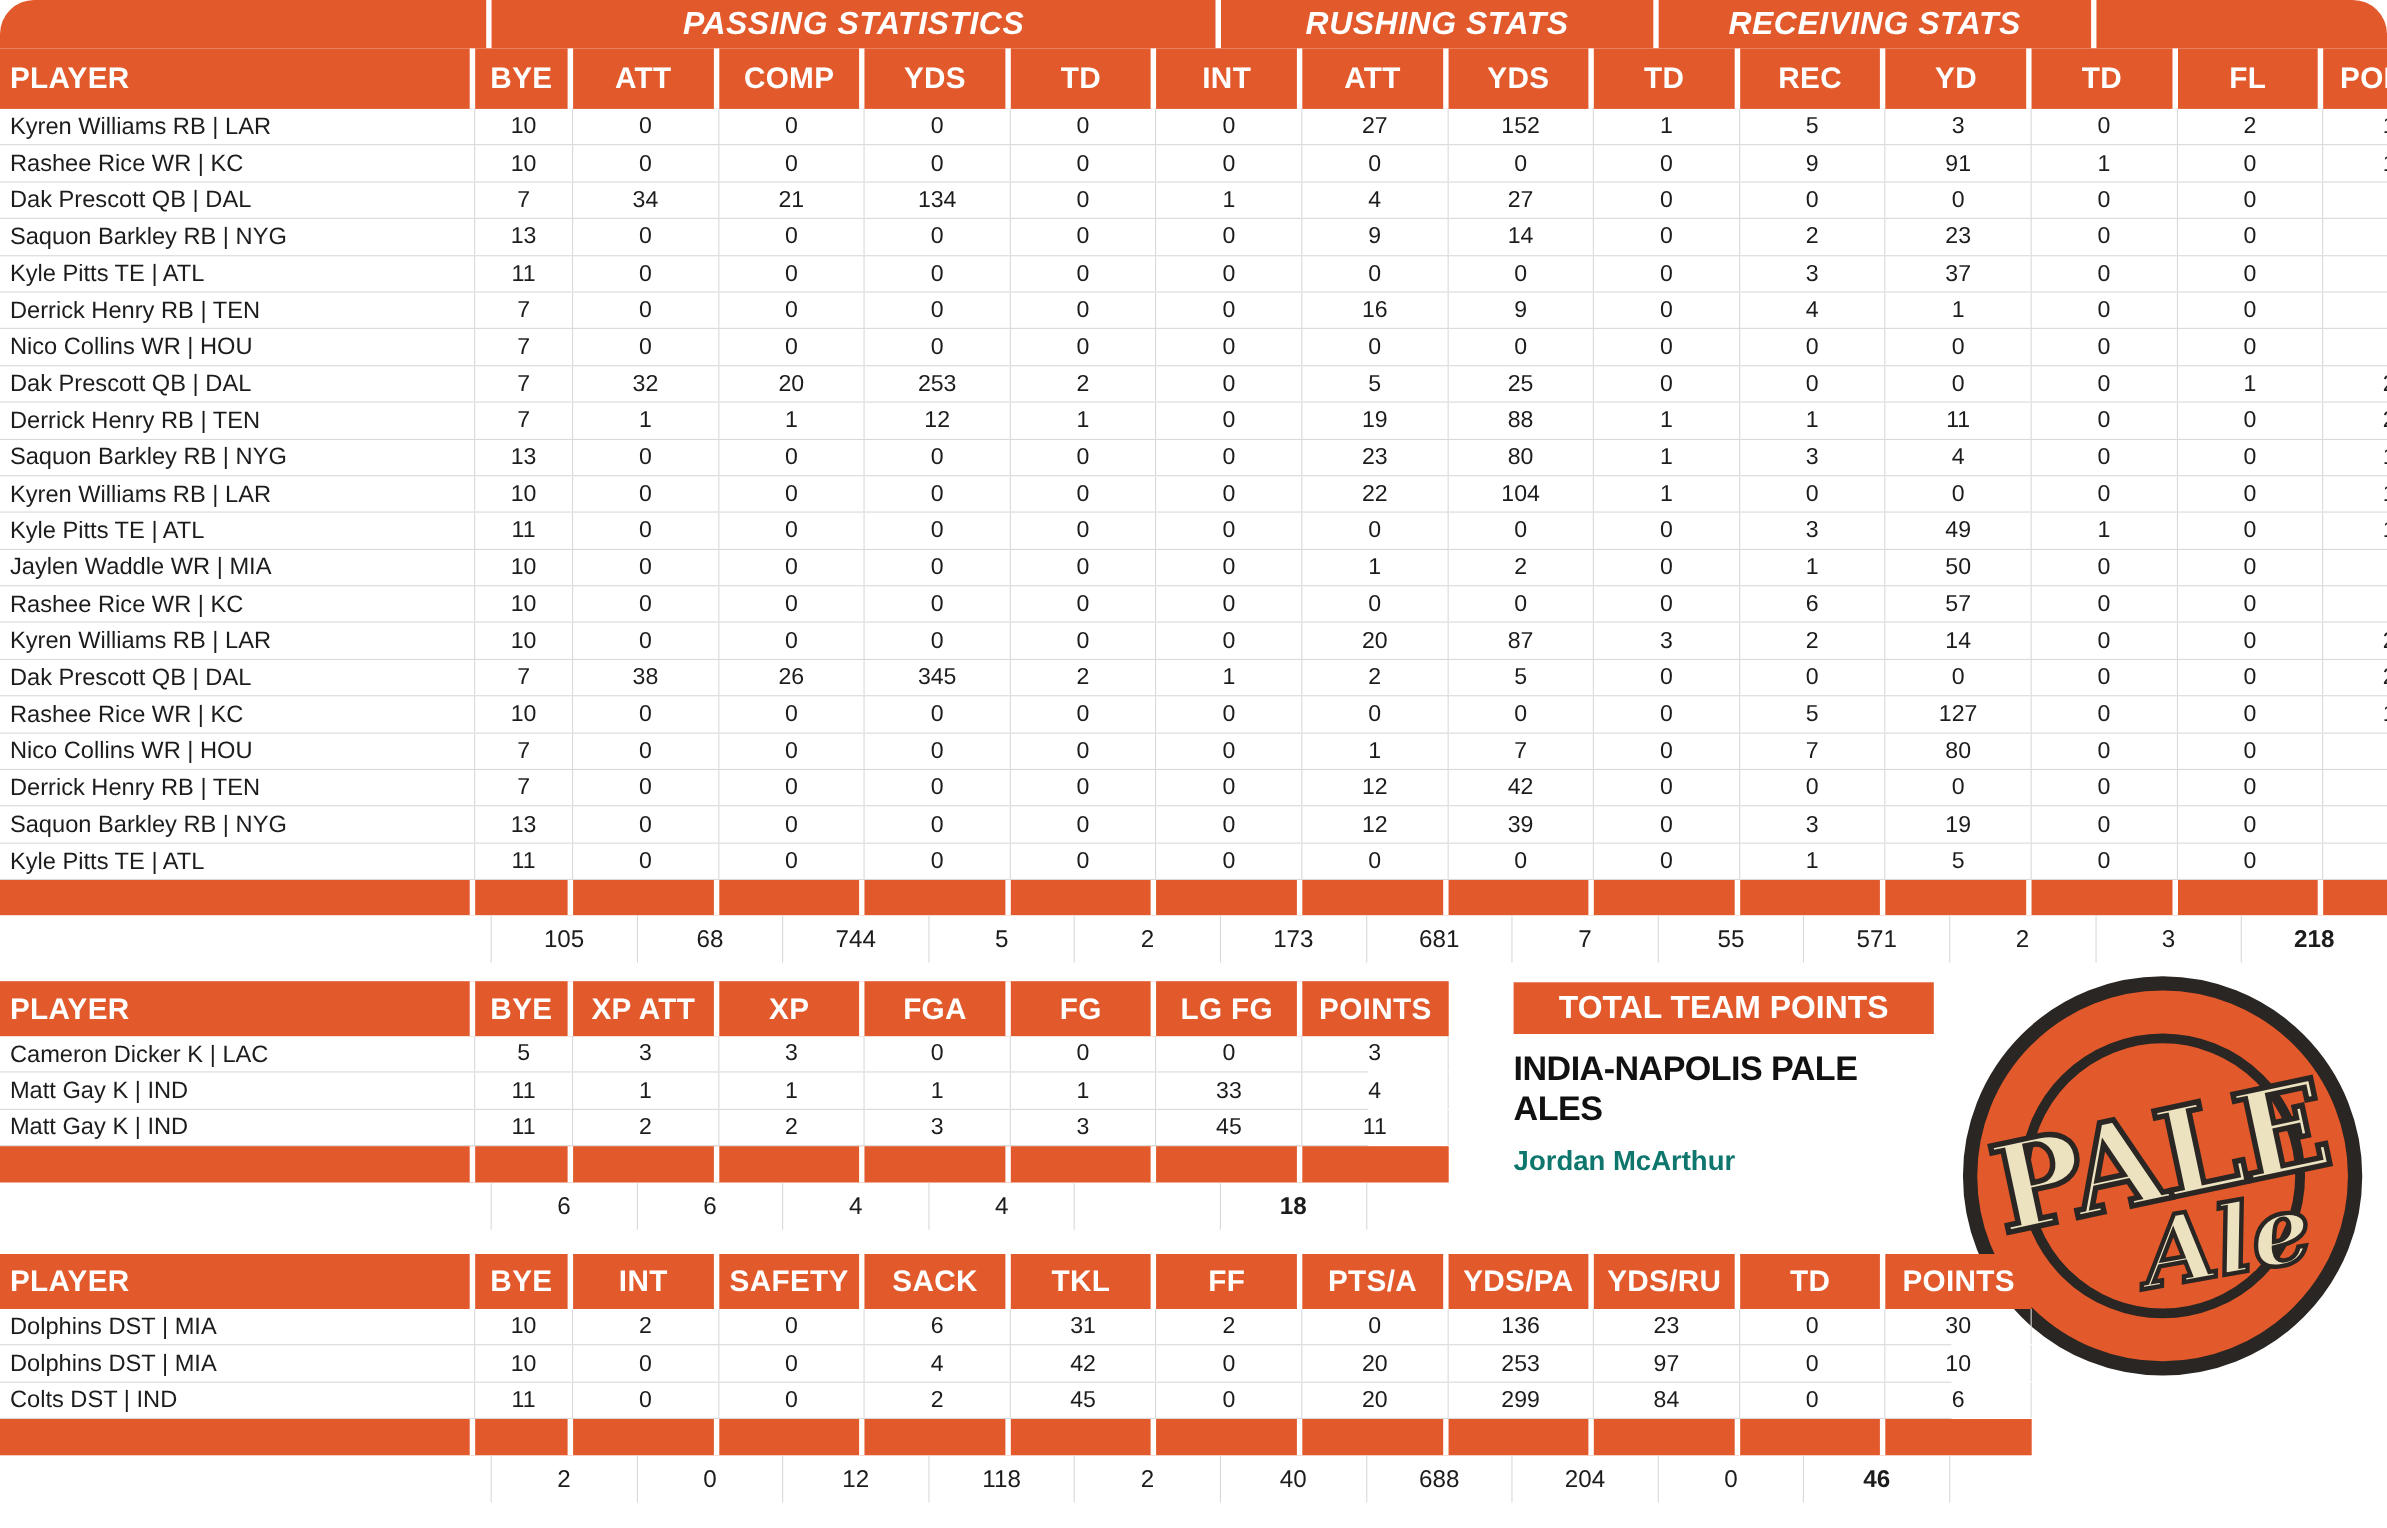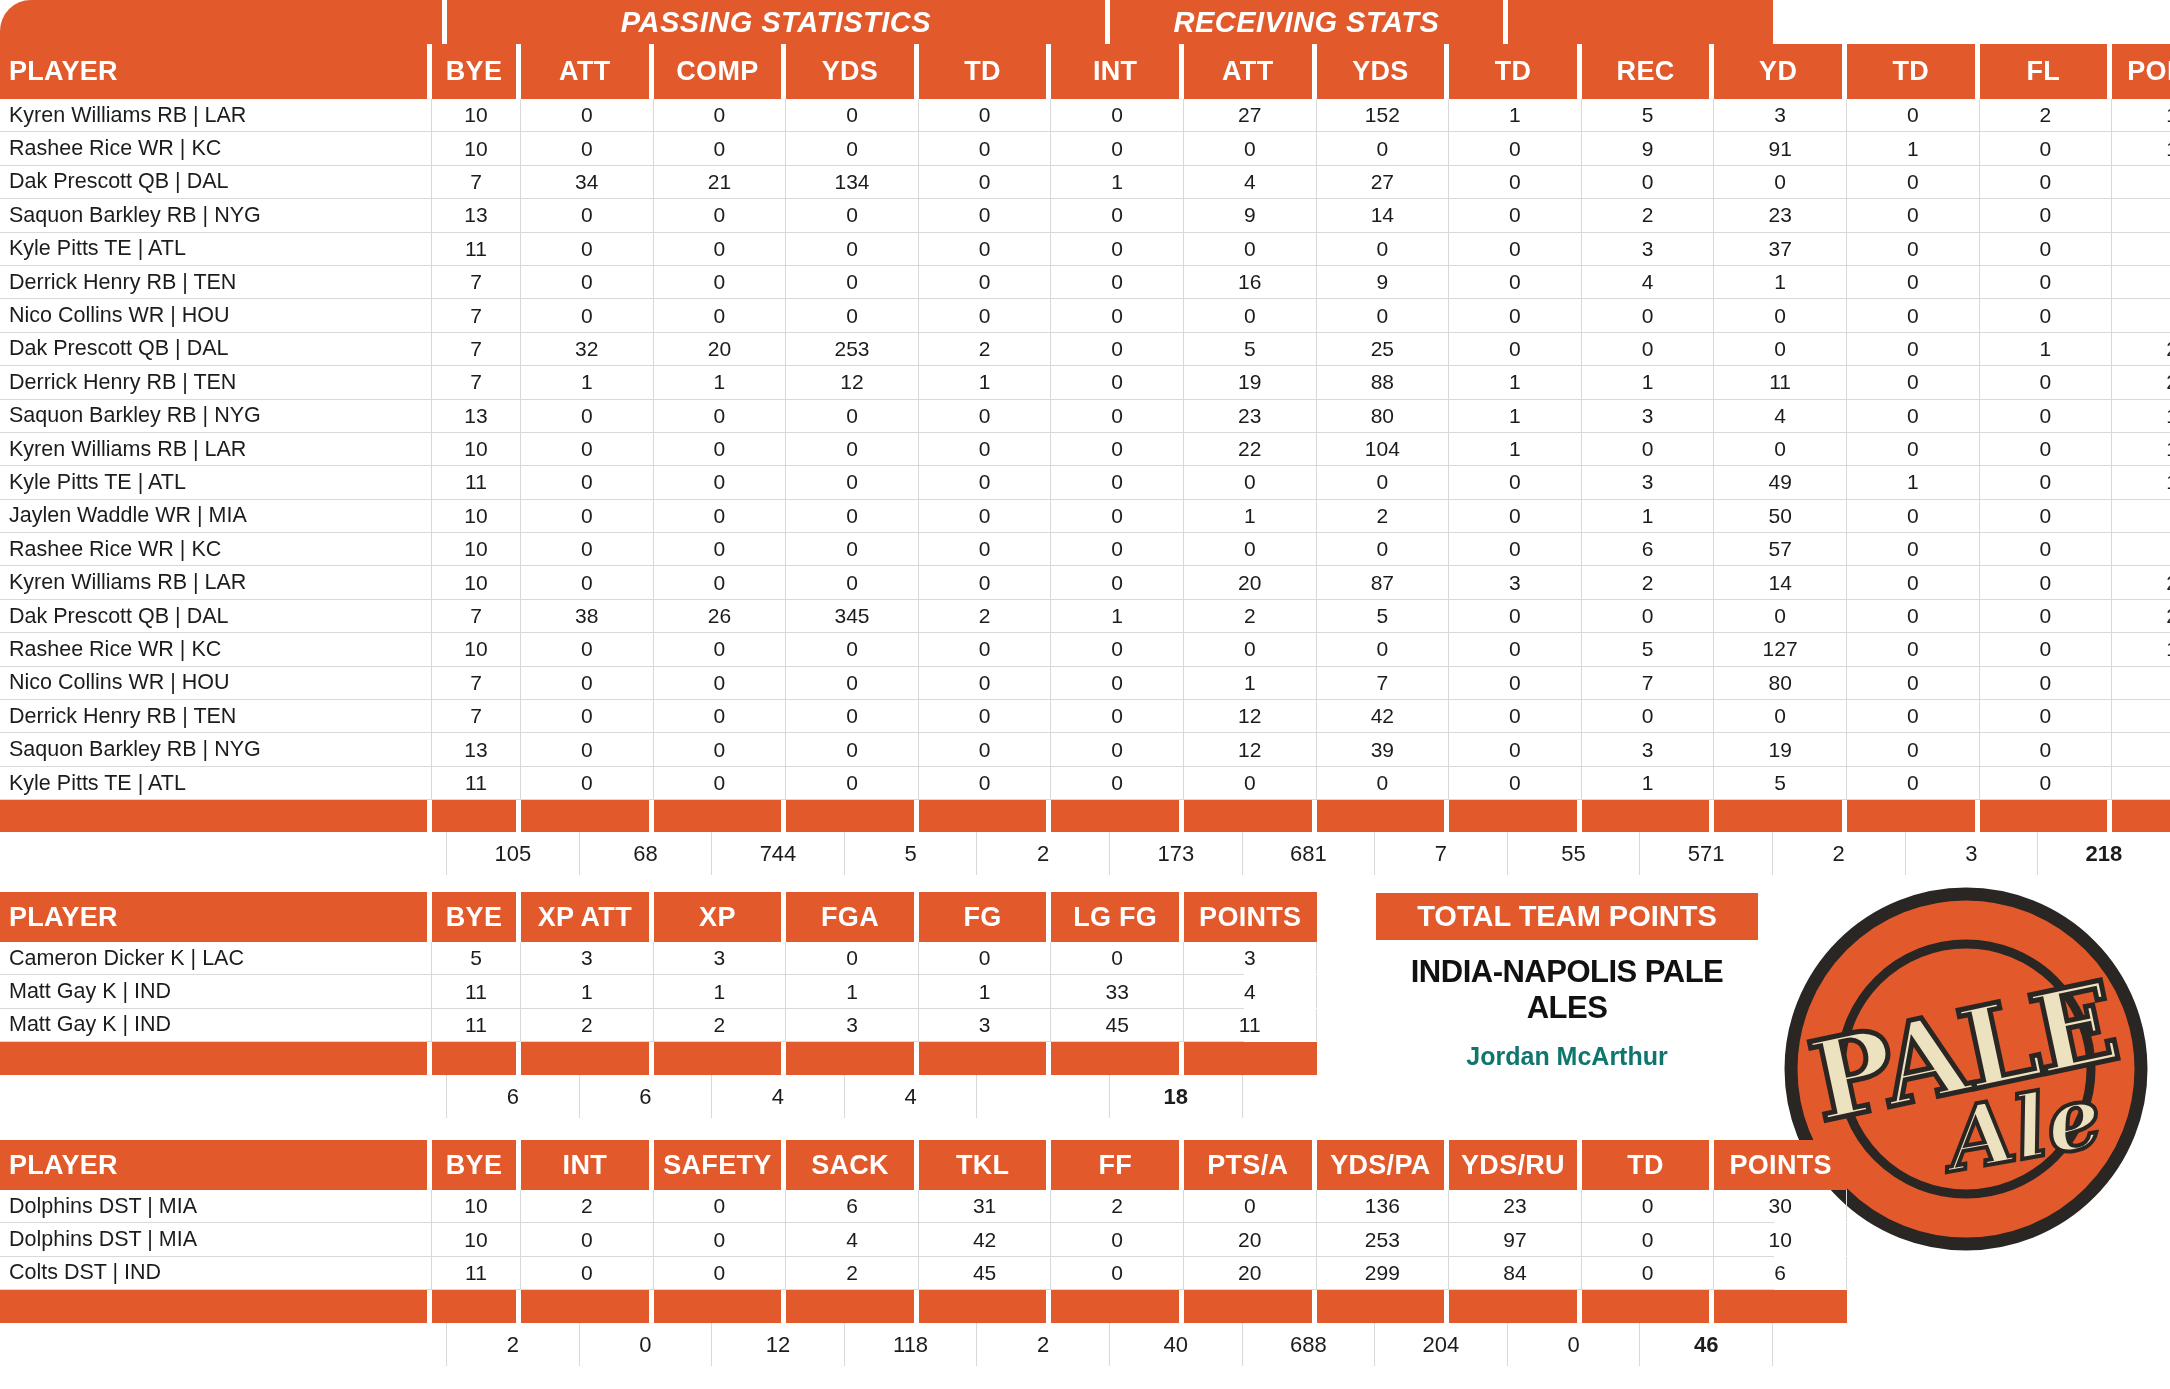--- a/index.html
+++ b/index.html
@@ -44,21 +44,21 @@
   .scell { background:var(--orange); border-right:5px solid #fff; }
   .scell:last-child { border-right:none; }
 
   
   .trow { height:43px; }
   .tcell { font-size:22px; color:var(--ink); border-right:1px solid var(--grid); }
   .t-base { width:447px; }
   .t-points { font-weight:700; }
 
   
-  #ttp { position:absolute; left:1376px; top:893px; width:382px; text-align:center; }
+  #ttp { position:absolute; left:1376px; top:893px; width:382px; }
   #ttp .bar { height:47px; background:var(--orange); color:#fff; font-weight:700;
               font-size:29px; display:flex; align-items:center; justify-content:center; }
   #ttp .pts  { margin-top:11px; font-size:31px; font-weight:700; color:#111; }
   #ttp .team { margin-top:14px; font-size:31px; font-weight:700; color:#111; letter-spacing:-0.5px; }
   #ttp .owner{ margin-top:16px; font-size:25px; font-weight:700; color:#0f766e; }
 
   
   #logo { position:absolute; left:1783px; top:886px; width:366px; height:366px; }
   #logo .disc  { fill:var(--orange); stroke:var(--dark); stroke-width:13; }
   #logo .ring  { fill:none; stroke:var(--dark); stroke-width:9; }
@@ -69,20 +69,21 @@
 </style>
 </head>
 <body>
 
 <div class="sheet">
 
   <section class="tbl" id="main-table">
       <div class="row grow">
         <div class="cell gcell" style="width: 447px;"></div>
         <div class="cell gcell" style="width: 663px;">PASSING STATISTICS</div>
+        <div class="cell gcell" style="width: 397.8px;">RUSHING STATS</div>
         <div class="cell gcell" style="width: 397.8px;">RECEIVING STATS</div>
         <div class="cell gcell" style="width: 265.2px;"></div>
       </div>
       <div class="row hrow">
         <div class="cell hcell c-player">PLAYER</div>
         <div class="cell hcell c-bye">BYE</div>
         <div class="cell hcell c-num">ATT</div>
         <div class="cell hcell c-num">COMP</div>
         <div class="cell hcell c-num">YDS</div>
         <div class="cell hcell c-num">TD</div>

